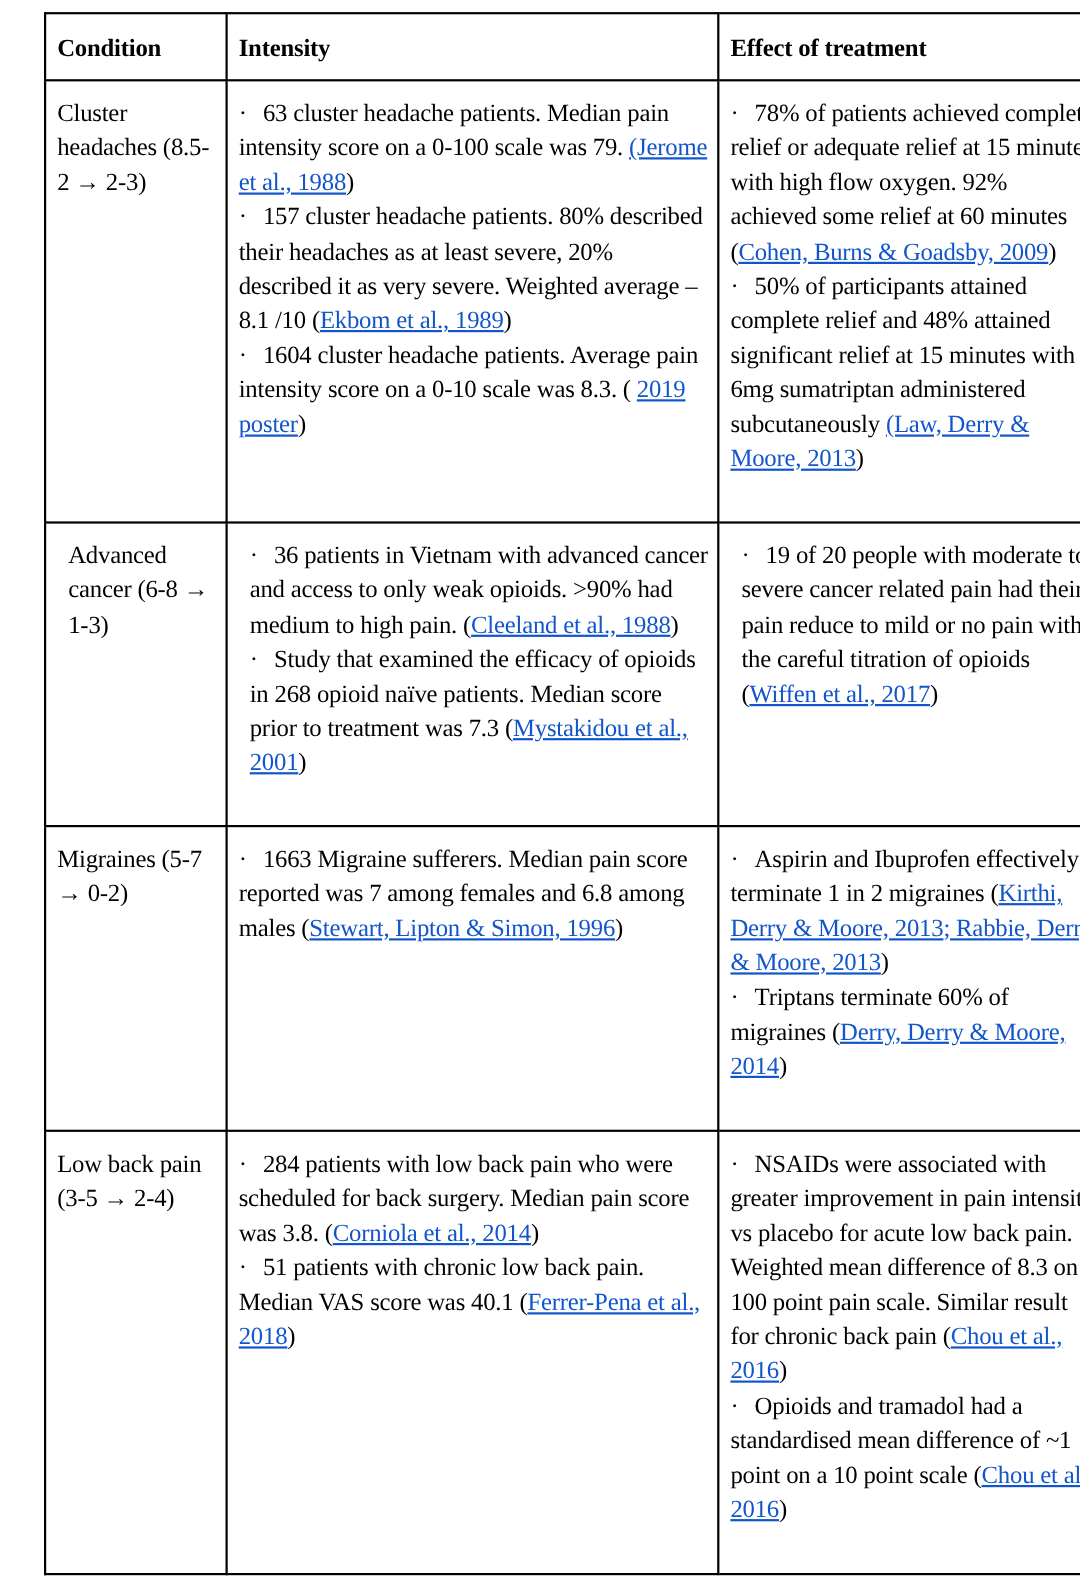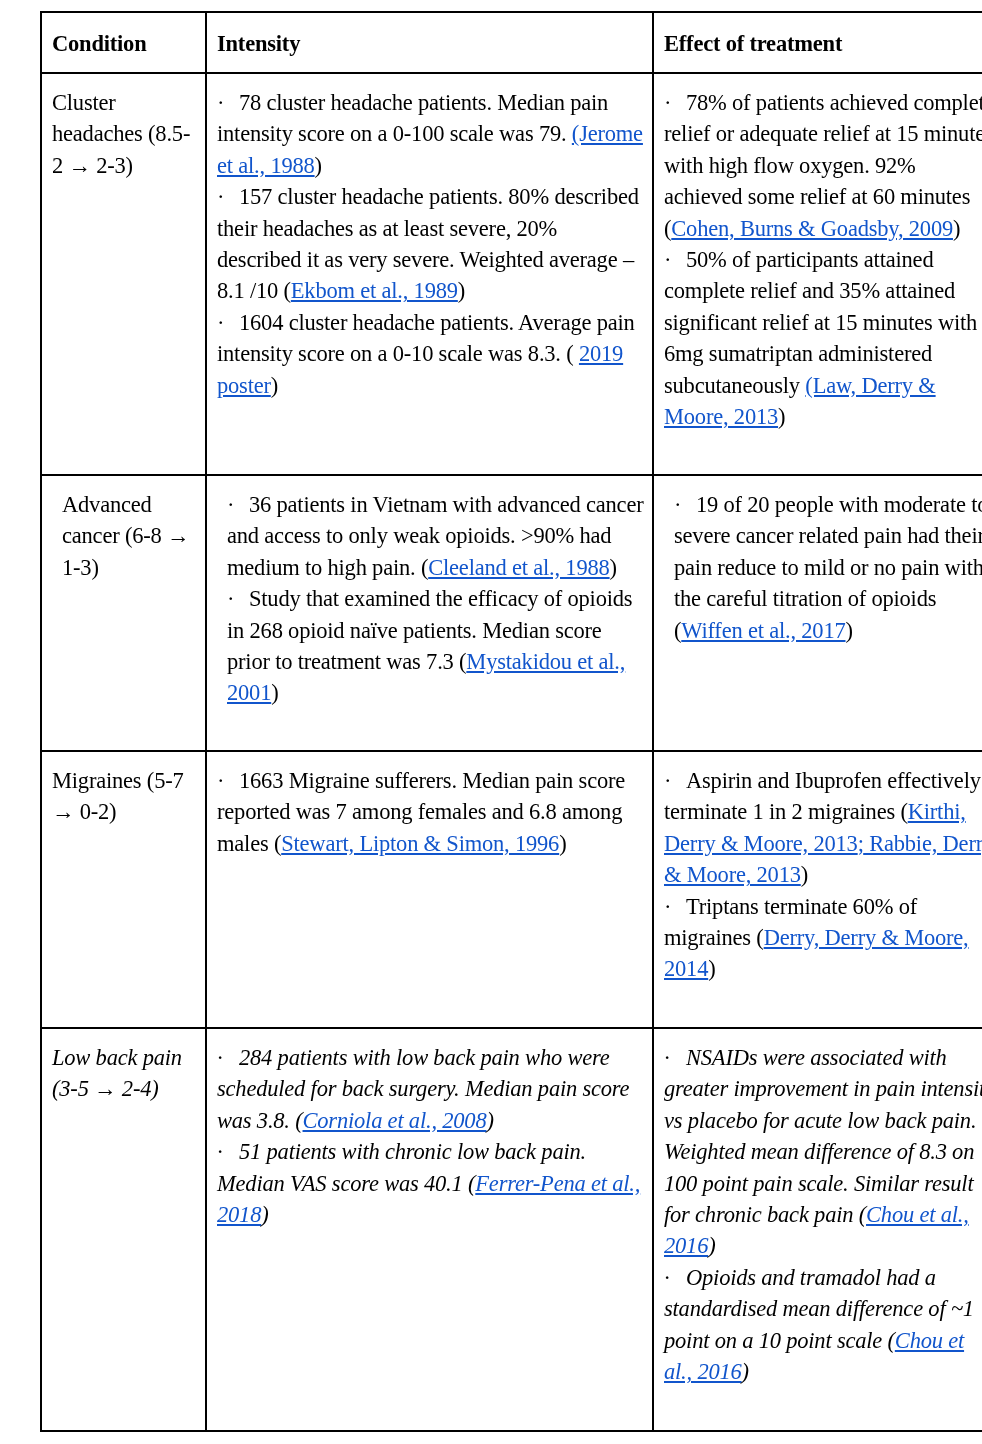--- a/index.html
+++ b/index.html
@@ -48,21 +48,21 @@
     .dot { display: inline-block; width: 22px; }
     a.cite {
       color: #1155cc;
       text-decoration: underline;
       text-underline-offset: 2px;
       cursor: pointer;
     }
     tr.row-cluster td { height: 400px; }
     tr.row-cancer td { height: 274px; padding-left: 20px; }
     tr.row-migraine td { height: 275px; }
-    tr.row-back td { height: 401px; font-style: italic; }
+    tr.row-back td { height: 401px; }
   </style>
 </head>
 <body>
 
 <table class="pain-table">
   <colgroup>
     <col class="c1">
       <col class="c2">
       <col class="c3">
   </colgroup>
@@ -74,29 +74,29 @@
     </tr>
   </thead>
   <tbody>
 
     <tr class="row-cluster">
       <td>
           <div class="cell-inner">Cluster headaches (8.5-2 → 2-3)</div>
         </td>
       <td>
           <div class="cell-inner">
-        <span class="bullet"><span class="dot">·</span><span>78 cluster headache patients. Median pain intensity score on a 0-100 scale was 79. </span><a class="cite">(Jerome et al., 1988</a><span>)</span></span>
+        <span class="bullet"><span class="dot">·</span><span>63 cluster headache patients. Median pain intensity score on a 0-100 scale was 79. </span><a class="cite">(Jerome et al., 1988</a><span>)</span></span>
         <span class="bullet"><span class="dot">·</span><span>157 cluster headache patients. 80% described their headaches as at least severe, 20% described it as very severe. Weighted average – 8.1 /10  (</span><a class="cite">Ekbom et al., 1989</a><span>)</span></span>
         <span class="bullet"><span class="dot">·</span><span>1604 cluster headache patients. Average pain intensity score on a 0-10 scale was 8.3. ( </span><a class="cite">2019 poster</a><span>)</span></span>
       </div>
         </td>
       <td>
           <div class="cell-inner">
         <span class="bullet"><span class="dot">·</span><span>78% of patients achieved complete relief or adequate relief at 15 minutes with high flow oxygen. 92% achieved some relief at 60 minutes (</span><a class="cite">Cohen, Burns &amp; Goadsby, 2009</a><span>)</span></span>
-        <span class="bullet"><span class="dot">·</span><span>50% of participants attained complete relief and 35% attained significant relief at 15 minutes with 6mg sumatriptan administered subcutaneously </span><a class="cite">(Law, Derry &amp; Moore, 2013</a><span>)</span></span>
+        <span class="bullet"><span class="dot">·</span><span>50% of participants attained complete relief and 48% attained significant relief at 15 minutes with 6mg sumatriptan administered subcutaneously </span><a class="cite">(Law, Derry &amp; Moore, 2013</a><span>)</span></span>
       </div>
         </td>
     </tr>
 
     <tr class="row-cancer">
       <td>
           <div class="cell-inner">Advanced cancer (6-8 → 1-3)</div>
         </td>
       <td>
           <div class="cell-inner">
@@ -127,21 +127,21 @@
       </div>
         </td>
     </tr>
 
     <tr class="row-back">
       <td>
           <div class="cell-inner">Low back pain (3-5 → 2-4)</div>
         </td>
       <td>
           <div class="cell-inner">
-        <span class="bullet"><span class="dot">·</span><span>284 patients with low back pain who were scheduled for back surgery. Median pain score was 3.8. (</span><a class="cite">Corniola et al., 2008</a><span>)</span></span>
+        <span class="bullet"><span class="dot">·</span><span>284 patients with low back pain who were scheduled for back surgery. Median pain score was 3.8. (</span><a class="cite">Corniola et al., 2014</a><span>)</span></span>
         <span class="bullet"><span class="dot">·</span><span>51 patients with chronic low back pain. Median VAS score was 40.1 (</span><a class="cite">Ferrer-Pena et al., 2018</a><span>)</span></span>
       </div>
         </td>
       <td>
           <div class="cell-inner">
         <span class="bullet"><span class="dot">·</span><span>NSAIDs were associated with greater improvement in pain intensity vs placebo for acute low back pain. Weighted mean difference of 8.3 on 100 point pain scale. Similar result for chronic back pain (</span><a class="cite">Chou et al., 2016</a><span>)</span></span>
         <span class="bullet"><span class="dot">·</span><span>Opioids and tramadol had a standardised mean difference of ~1 point on a 10 point scale (</span><a class="cite">Chou et al., 2016</a><span>)</span></span>
       </div>
         </td>
     </tr>

